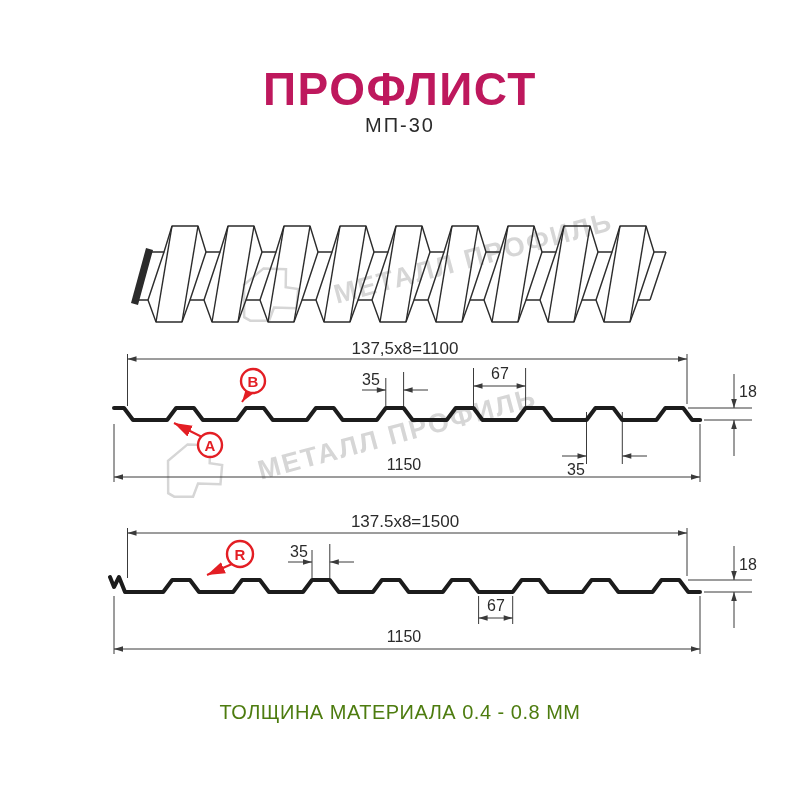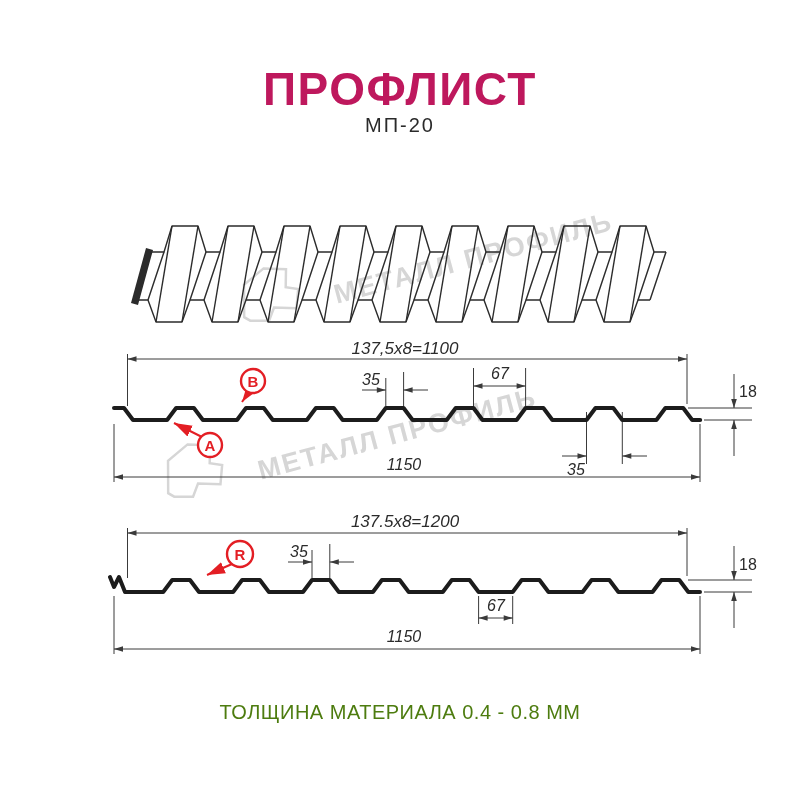--- a/index.html
+++ b/index.html
@@ -19,21 +19,21 @@
          font-size:20px;font-weight:500;letter-spacing:.5px;color:#4d7c0f;white-space:nowrap;}
   .wm{position:absolute;display:flex;align-items:flex-end;gap:12px;color:var(--wm);
       transform:rotate(-15deg);transform-origin:left bottom;
       font-weight:700;font-size:27px;letter-spacing:2px;white-space:nowrap;z-index:1;}
   .wm svg{flex:0 0 auto;}
   #wm1{left:244px;top:252px;height:84px;}
   #wm2{left:168px;top:428px;height:84px;}
   #scene{position:absolute;left:0;top:0;z-index:2;}
   .lbl{position:absolute;font-size:16px;color:#2b2b2b;white-space:nowrap;z-index:3;}
   .big{font-size:17px;}
-  .ctr{transform:translateX(-50%);font-style:italic;}
+  .ctr{transform:translateX(-50%);}
   .cl{position:absolute;transform:translate(-50%,-50%);font-size:15px;font-weight:600;
       color:var(--accent);z-index:3;}
 </style>
 </head>
 <body>
 
 <div class="wm" id="wm1">
   <svg width="86" height="66" viewBox="0 0 100 80">
     <polygon points="4,58 14,20 42,7 68,15 62,36 76,42 68,64 42,56 32,70 10,64" fill="none" stroke="currentColor" stroke-width="3"></polygon>
   </svg>
@@ -162,30 +162,30 @@
       <polygon points="734,580 731.2,571 736.8,571" fill="#3a3a3a"></polygon>
       <line x1="734" y1="628" x2="734" y2="592" stroke="#3a3a3a" stroke-width="1"></line>
       <polygon points="734,592 731.2,601 736.8,601" fill="#3a3a3a"></polygon>
       <path d="M110 577 l4 10 l5 -10 l6 15 h38.2 l9 -12 h17.8 l9 12 h34.1 l9 -12 h17.8 l9 12 h34.1 l9 -12 h17.8 l9 12 h34.1 l9 -12 h17.8 l9 12 h34.1 l9 -12 h17.8 l9 12 h34.1 l9 -12 h17.8 l9 12 h34.1 l9 -12 h17.8 l9 12 h34.1 l9 -12 h17.8 l9 12 h11.7" fill="none" stroke="#1c1c1c" stroke-width="4" stroke-linejoin="round" stroke-linecap="round"></path>
       <line x1="232" y1="564" x2="207" y2="575" stroke="#e31e24" stroke-width="2" marker-end="url(#ra)"></line>
       <circle cx="240" cy="554" r="13" fill="#fff" stroke="#e31e24" stroke-width="2.4"></circle>
     </g>
 </svg>
 
 <div class="title">ПРОФЛИСТ</div>
-<div class="subtitle">МП-20</div>
+<div class="subtitle">МП-30</div>
 <div class="footer">ТОЛЩИНА МАТЕРИАЛА 0.4 - 0.8 ММ</div>
 
 <span class="lbl big ctr" style="left:405px;top:339px">137,5x8=1100</span>
 <span class="lbl ctr" style="left:371px;top:371px">35</span>
 <span class="lbl ctr" style="left:500px;top:365px">67</span>
 <span class="lbl" style="left:739px;top:383px">18</span>
 <span class="lbl ctr" style="left:576px;top:461px">35</span>
 <span class="lbl ctr" style="left:404px;top:456px">1150</span>
 <span class="cl" style="left:210px;top:445px">A</span>
 <span class="cl" style="left:253px;top:381px">B</span>
 
-<span class="lbl big ctr" style="left:405px;top:512px">137.5x8=1200</span>
+<span class="lbl big ctr" style="left:405px;top:512px">137.5x8=1500</span>
 <span class="lbl ctr" style="left:299px;top:543px">35</span>
 <span class="lbl ctr" style="left:496px;top:597px">67</span>
 <span class="lbl" style="left:739px;top:556px">18</span>
 <span class="lbl ctr" style="left:404px;top:628px">1150</span>
 <span class="cl" style="left:240px;top:554px">R</span>
 
 </body></html>

